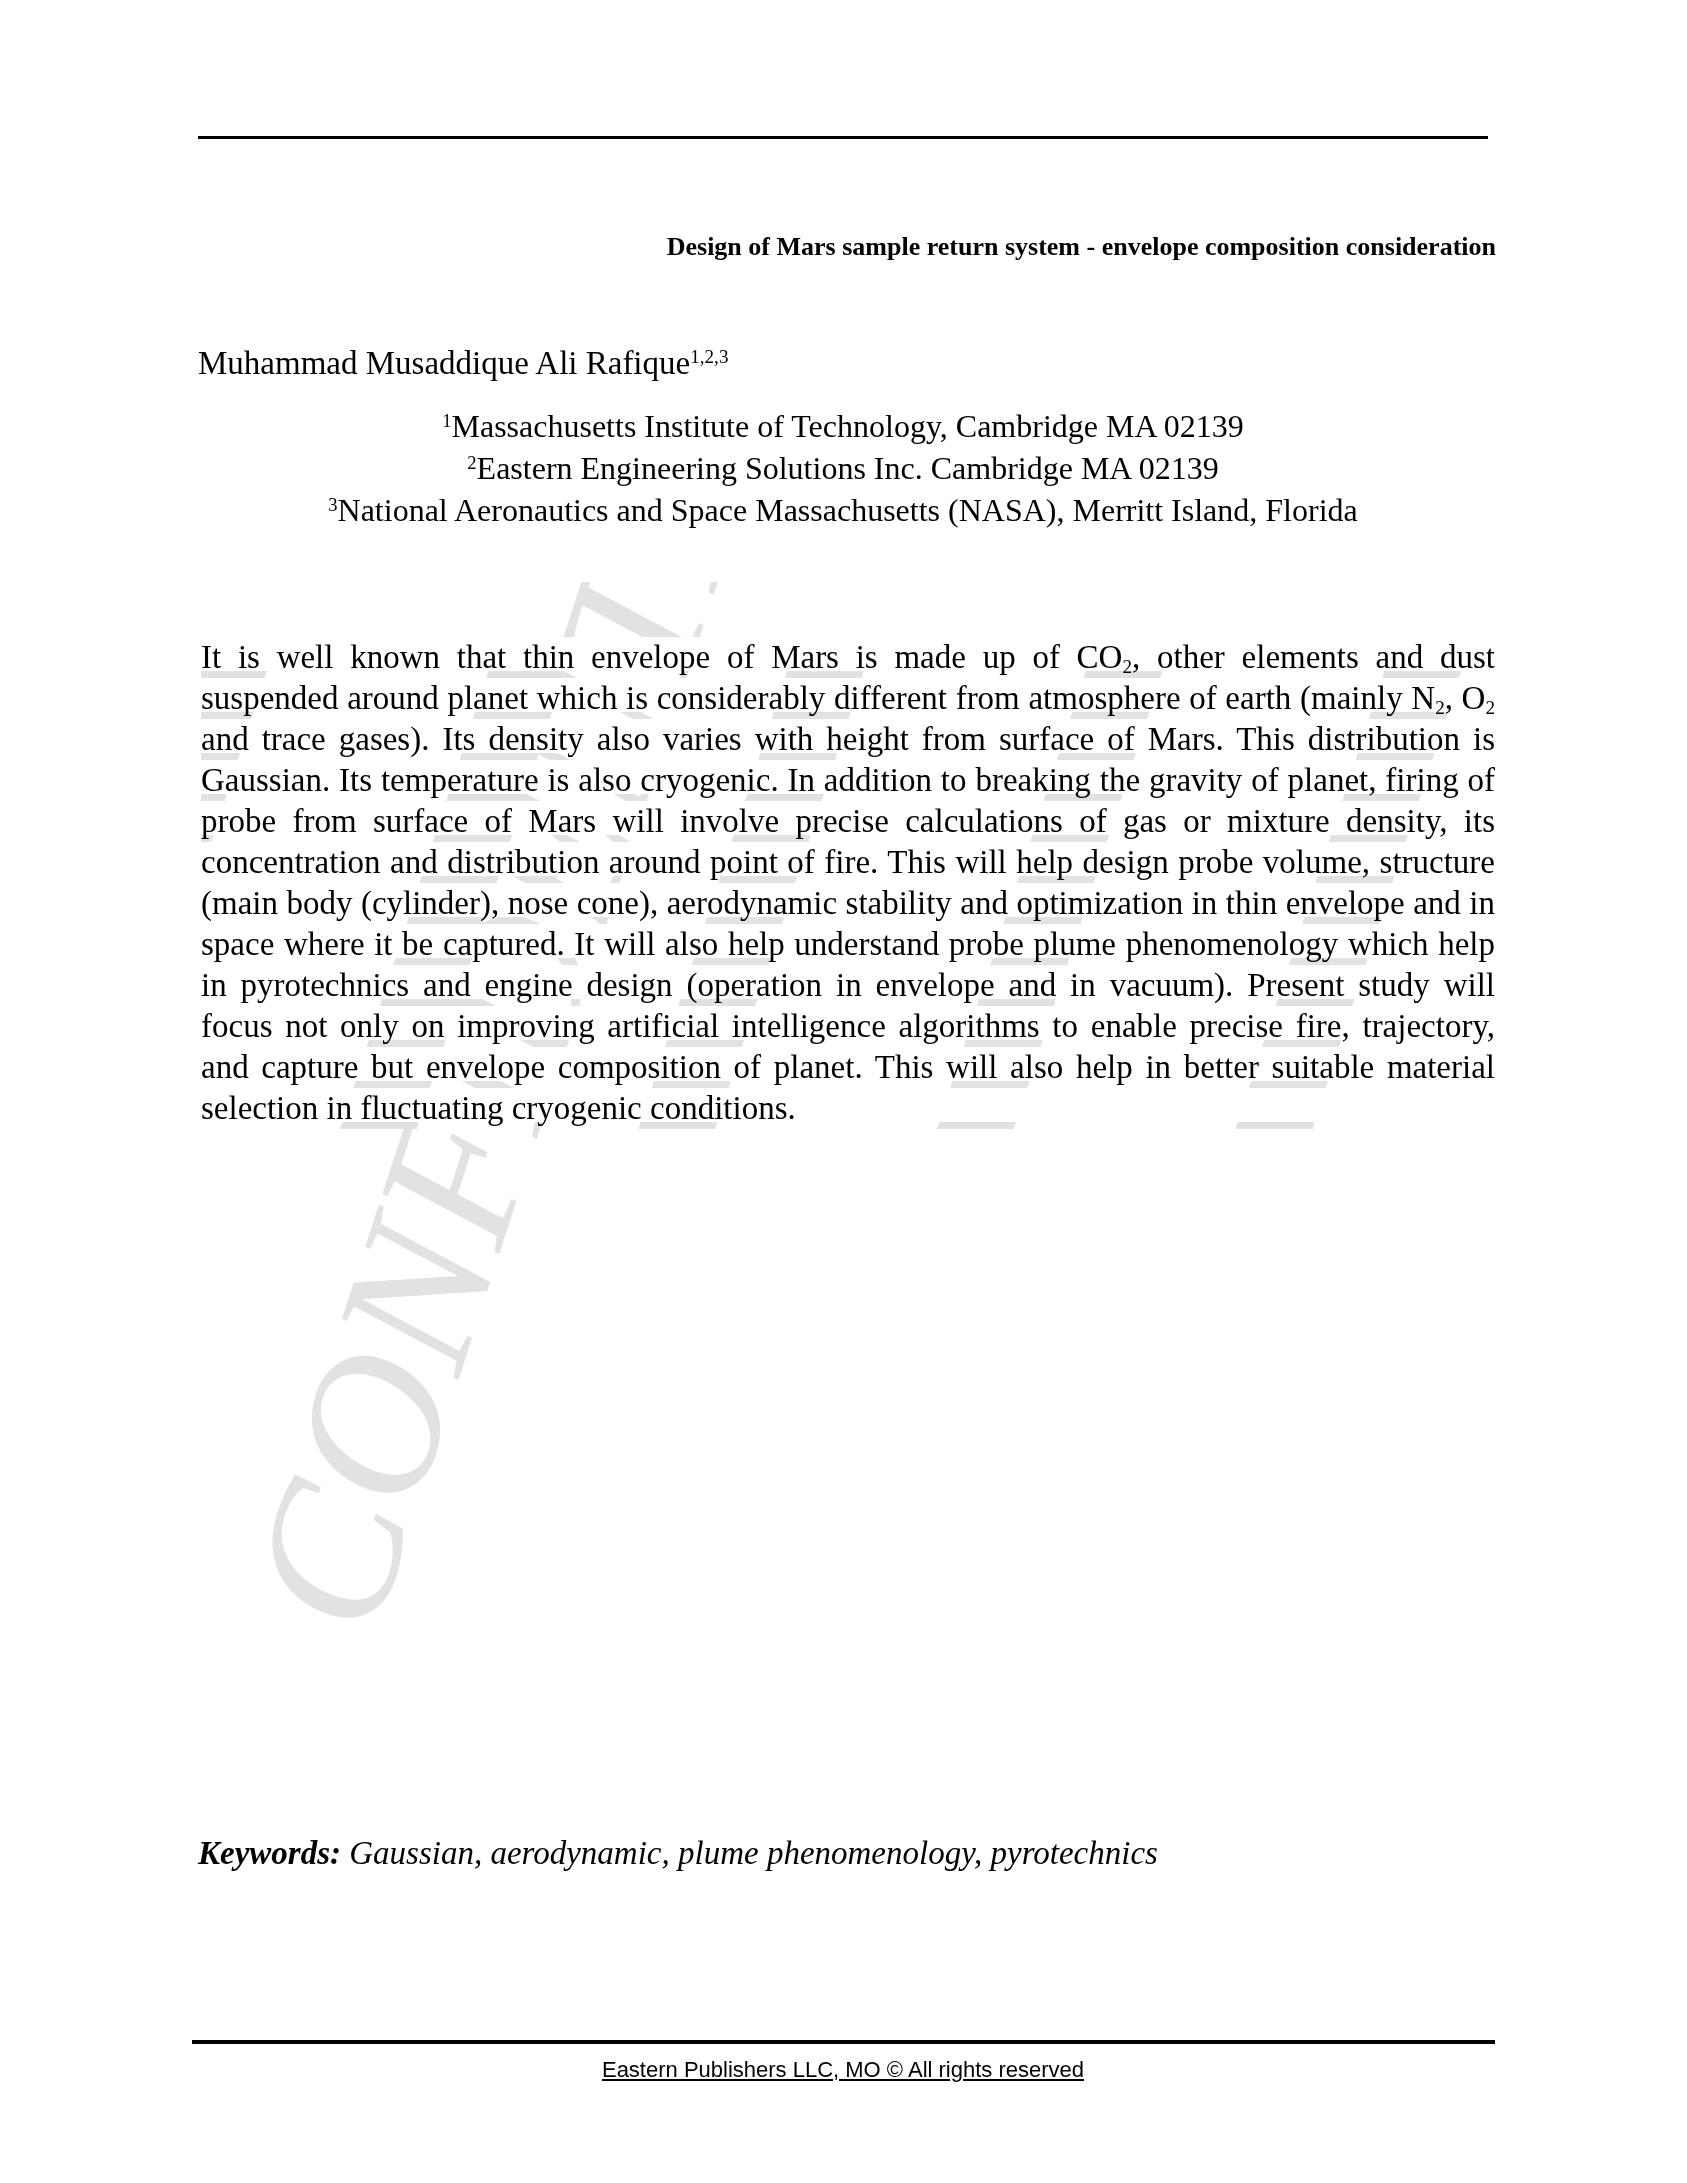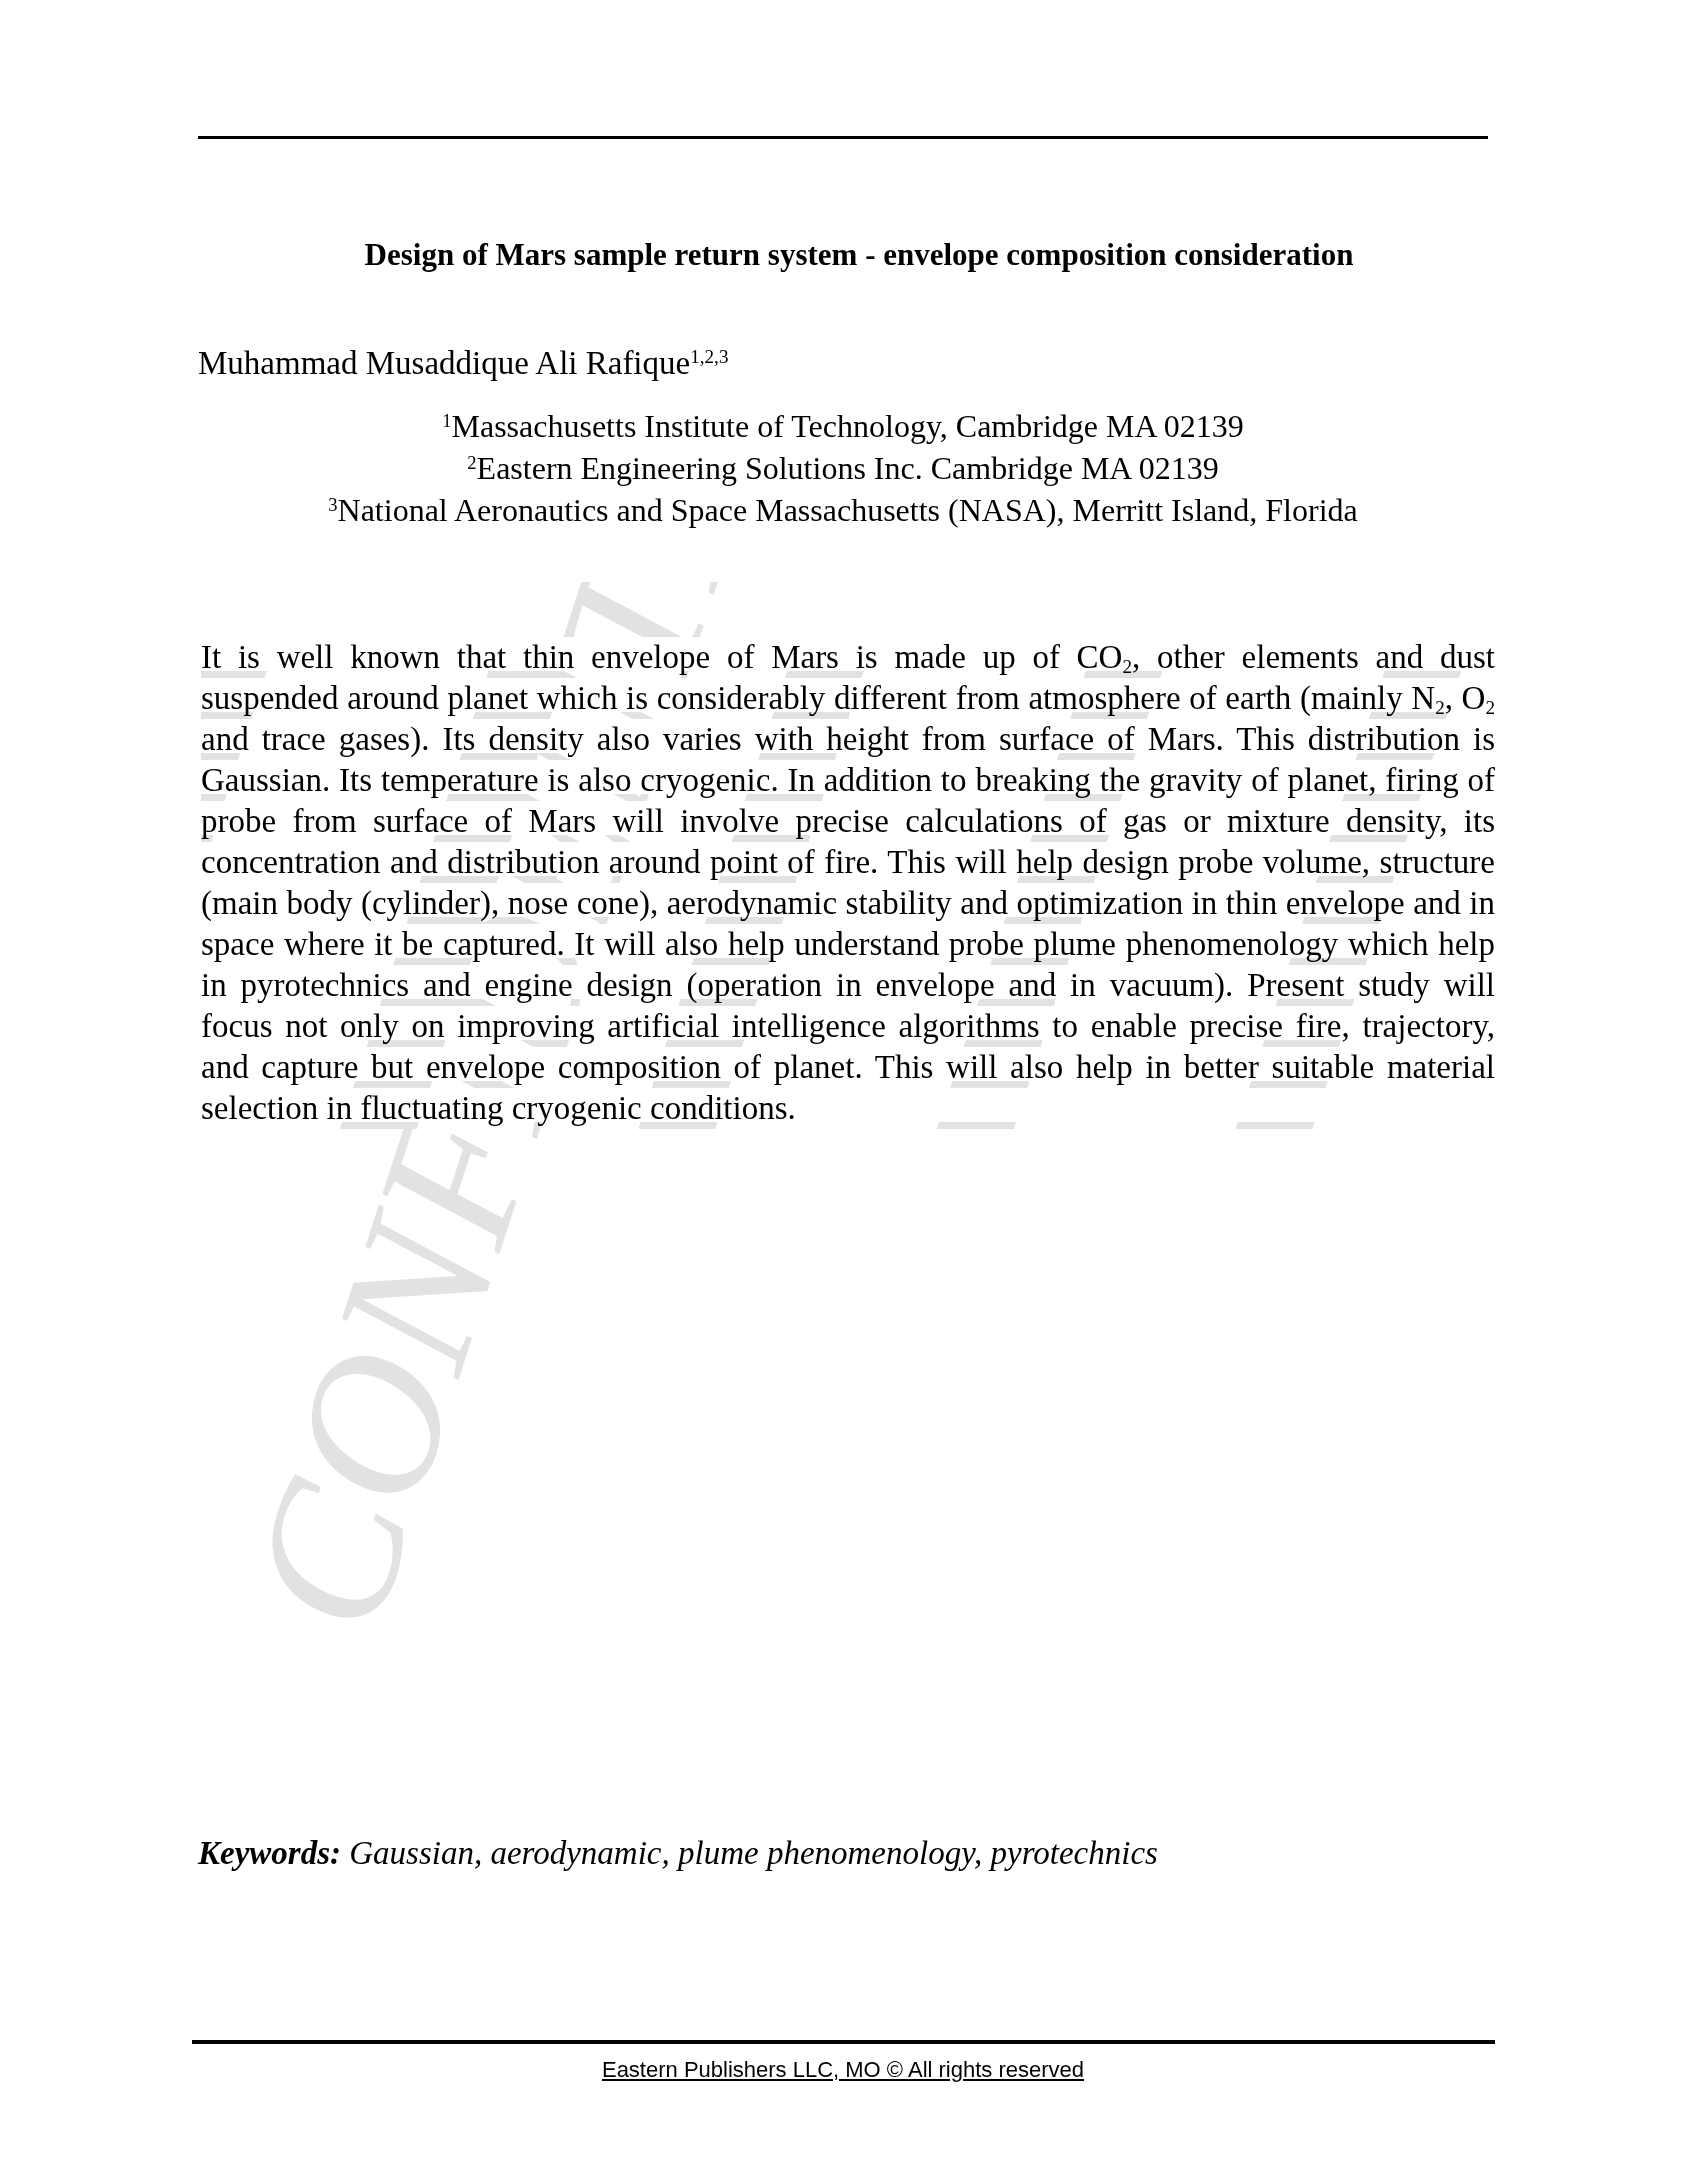--- a/index.html
+++ b/index.html
@@ -33,22 +33,22 @@
     display:flex;justify-content:space-between;
     font-size:30px;line-height:34px;z-index:1;
   }
   .hdr-rule{
     position:absolute;left:198px;top:136px;width:1290px;height:0;
     border-top:3.3px solid #000;z-index:1;
   }
 
   
   .title{
-    position:absolute;left:198px;top:218px;width:1290px;margin:16px;
-    font-size:31px;line-height:41px;font-weight:700;text-align:center;z-index:1;
+    position:absolute;left:198px;top:218px;width:1290px;margin:8px;
+    font-size:26px;line-height:41px;font-weight:700;text-align:right;z-index:1;
   }
   .author{
     position:absolute;left:198px;top:341px;width:1290px;
     font-size:33px;line-height:44px;z-index:1;
   }
   .affils{
     position:absolute;left:198px;top:405px;width:1290px;
     font-size:32px;line-height:42px;text-align:center;z-index:1;
   }
   sup{font-size:58%;line-height:0;vertical-align:0.55em;}

